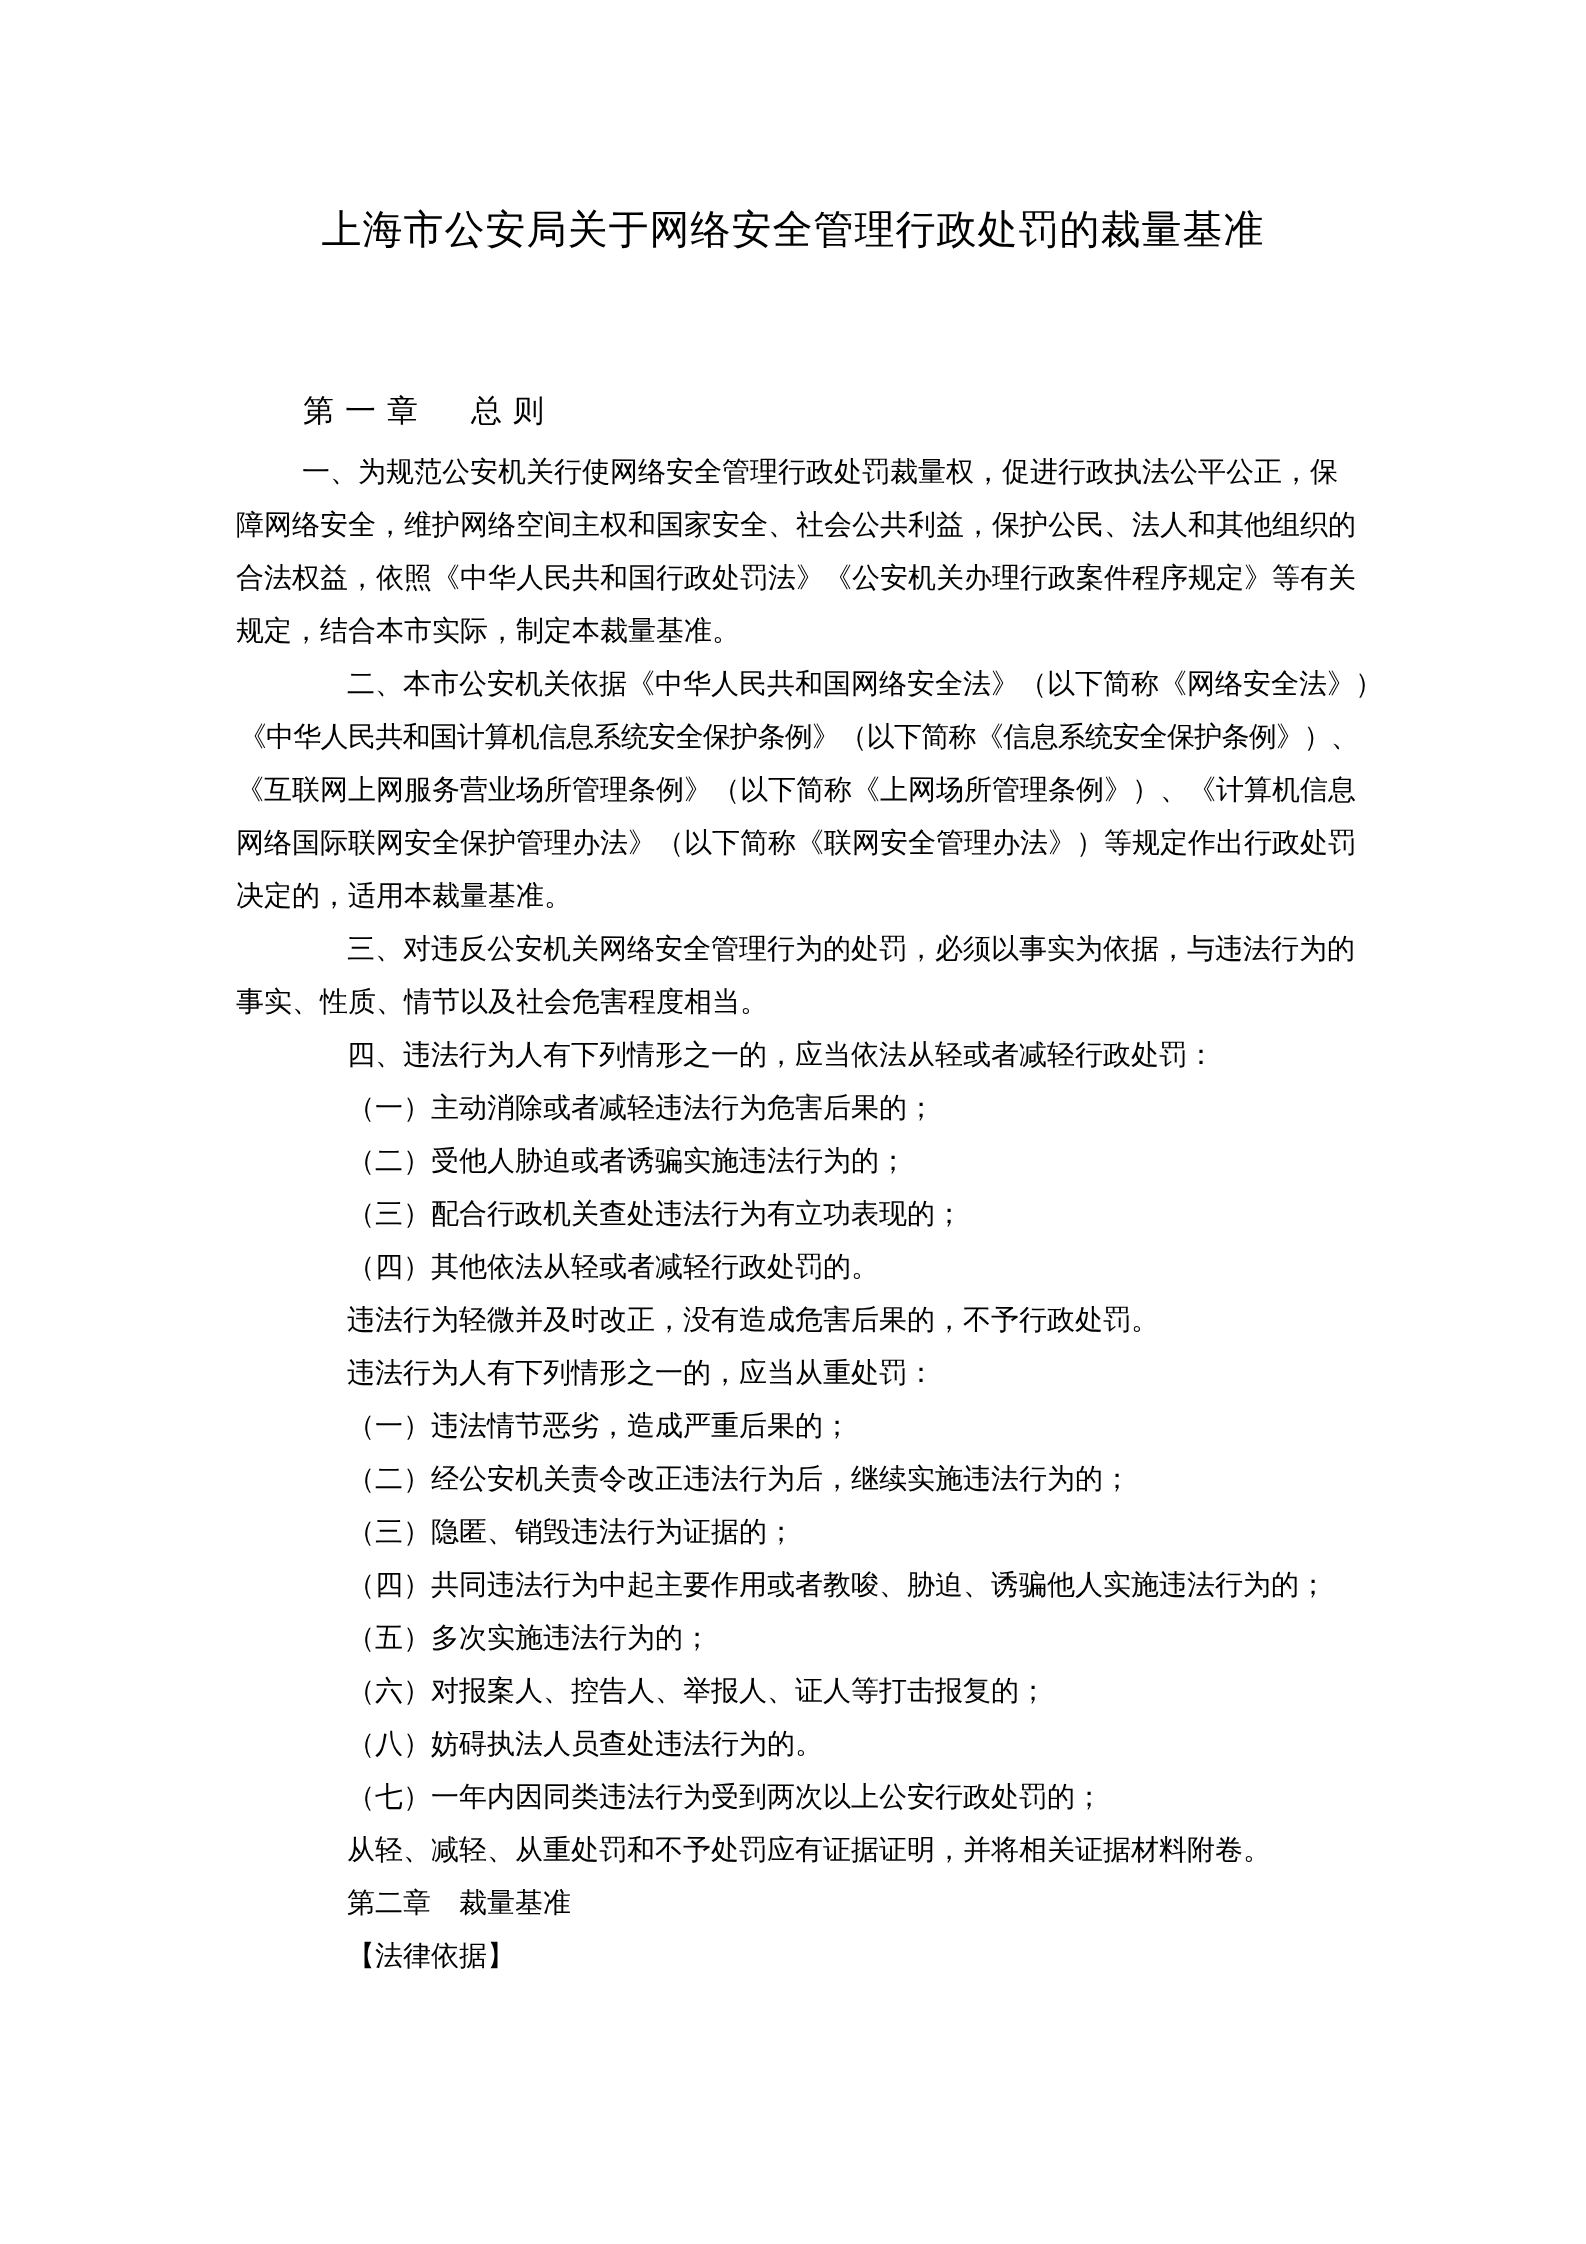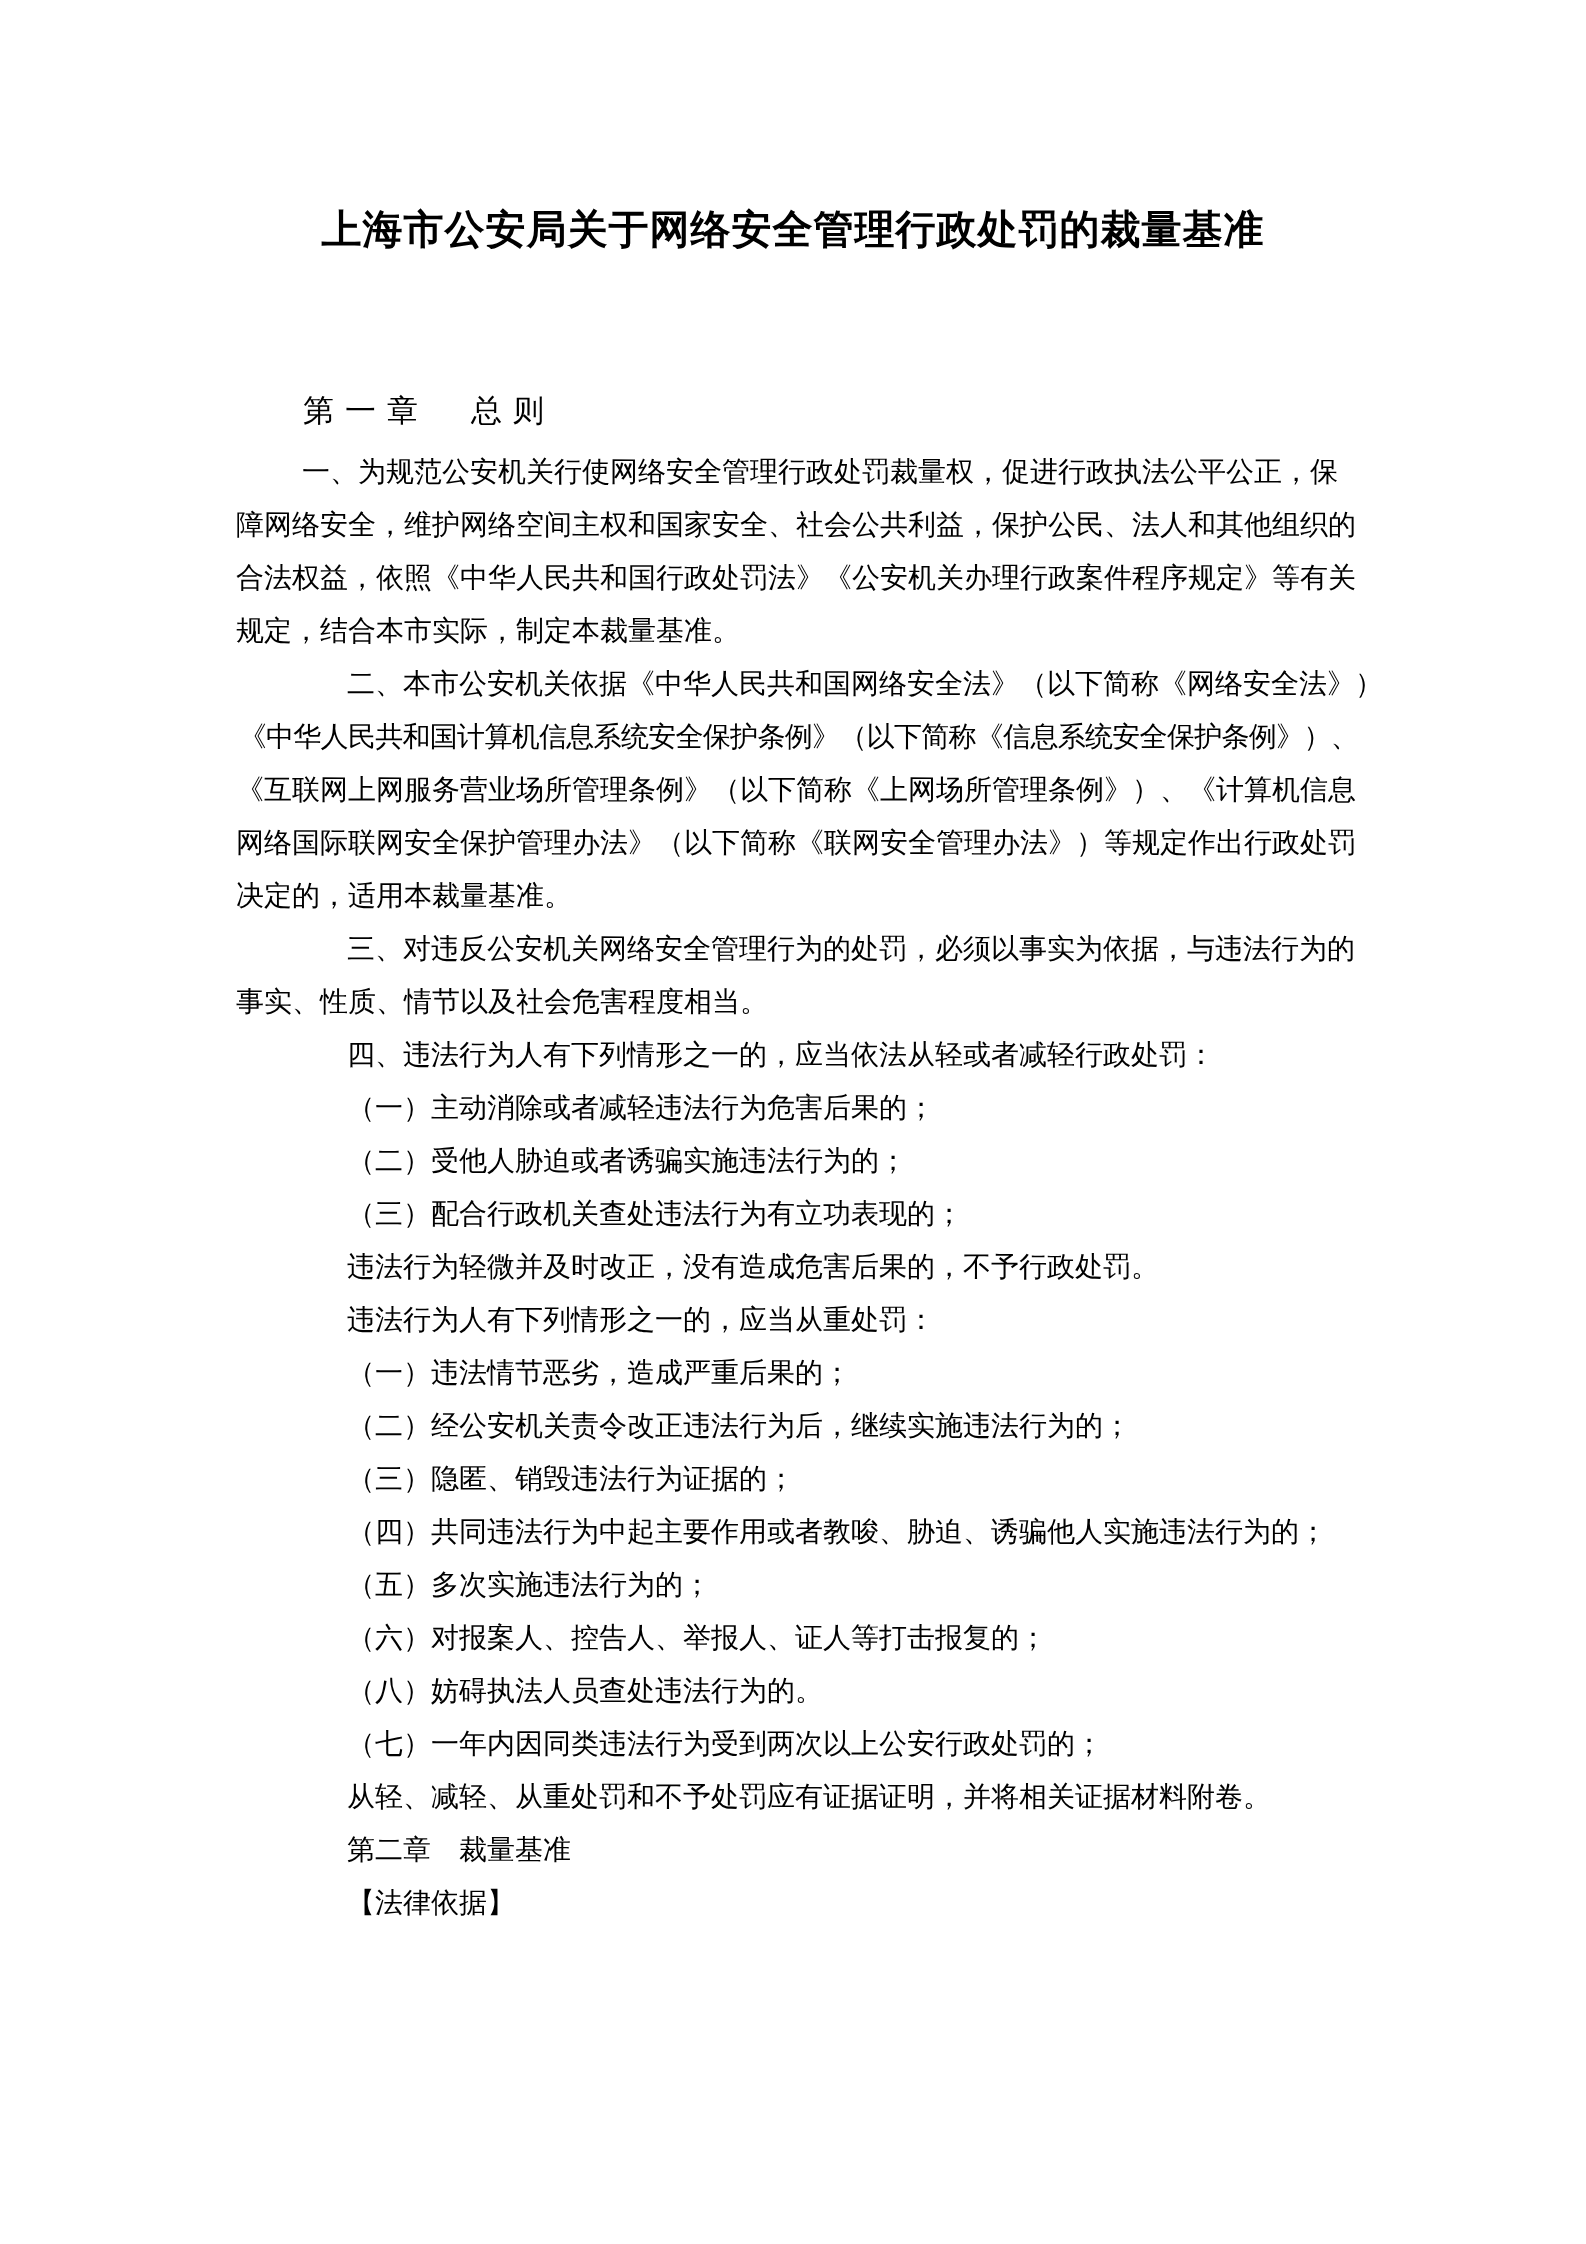--- a/index.html
+++ b/index.html
@@ -16,21 +16,21 @@
     font-family: "Liberation Serif", "DejaVu Serif", serif;
     overflow: hidden;
   }
   .doc-title {
     position: absolute;
     top: 203px;
     left: 0;
     width: 100%;
     text-align: center;
     font-size: 40px;
-    font-weight: bold;
+    font-weight: normal;
     letter-spacing: 1px;
     line-height: 53px;
     white-space: nowrap;
   }
   .chapter1-heading {
     position: absolute;
     top: 384px;
     left: 303px;
     font-size: 31px;
     letter-spacing: 11px;
@@ -71,20 +71,21 @@
     <div class="line tight">《中华人民共和国计算机信息系统安全保护条例》（以下简称《信息系统安全保护条例》）、</div>
     <div class="line">《互联网上网服务营业场所管理条例》（以下简称《上网场所管理条例》）、《计算机信息</div>
     <div class="line">网络国际联网安全保护管理办法》（以下简称《联网安全管理办法》）等规定作出行政处罚</div>
     <div class="line">决定的，适用本裁量基准。</div>
     <div class="line ind2">三、对违反公安机关网络安全管理行为的处罚，必须以事实为依据，与违法行为的</div>
     <div class="line">事实、性质、情节以及社会危害程度相当。</div>
     <div class="line ind2">四、违法行为人有下列情形之一的，应当依法从轻或者减轻行政处罚：</div>
     <div class="line ind2">（一）主动消除或者减轻违法行为危害后果的；</div>
     <div class="line ind2">（二）受他人胁迫或者诱骗实施违法行为的；</div>
     <div class="line ind2">（三）配合行政机关查处违法行为有立功表现的；</div>
+    <div class="line ind2">（四）其他依法从轻或者减轻行政处罚的。</div>
     <div class="line ind2">违法行为轻微并及时改正，没有造成危害后果的，不予行政处罚。</div>
     <div class="line ind2">违法行为人有下列情形之一的，应当从重处罚：</div>
     <div class="line ind2">（一）违法情节恶劣，造成严重后果的；</div>
     <div class="line ind2">（二）经公安机关责令改正违法行为后，继续实施违法行为的；</div>
     <div class="line ind2">（三）隐匿、销毁违法行为证据的；</div>
     <div class="line ind2">（四）共同违法行为中起主要作用或者教唆、胁迫、诱骗他人实施违法行为的；</div>
     <div class="line ind2">（五）多次实施违法行为的；</div>
     <div class="line ind2">（六）对报案人、控告人、举报人、证人等打击报复的；</div>
     <div class="line ind2">（八）妨碍执法人员查处违法行为的。</div>
     <div class="line ind2">（七）一年内因同类违法行为受到两次以上公安行政处罚的；</div>

